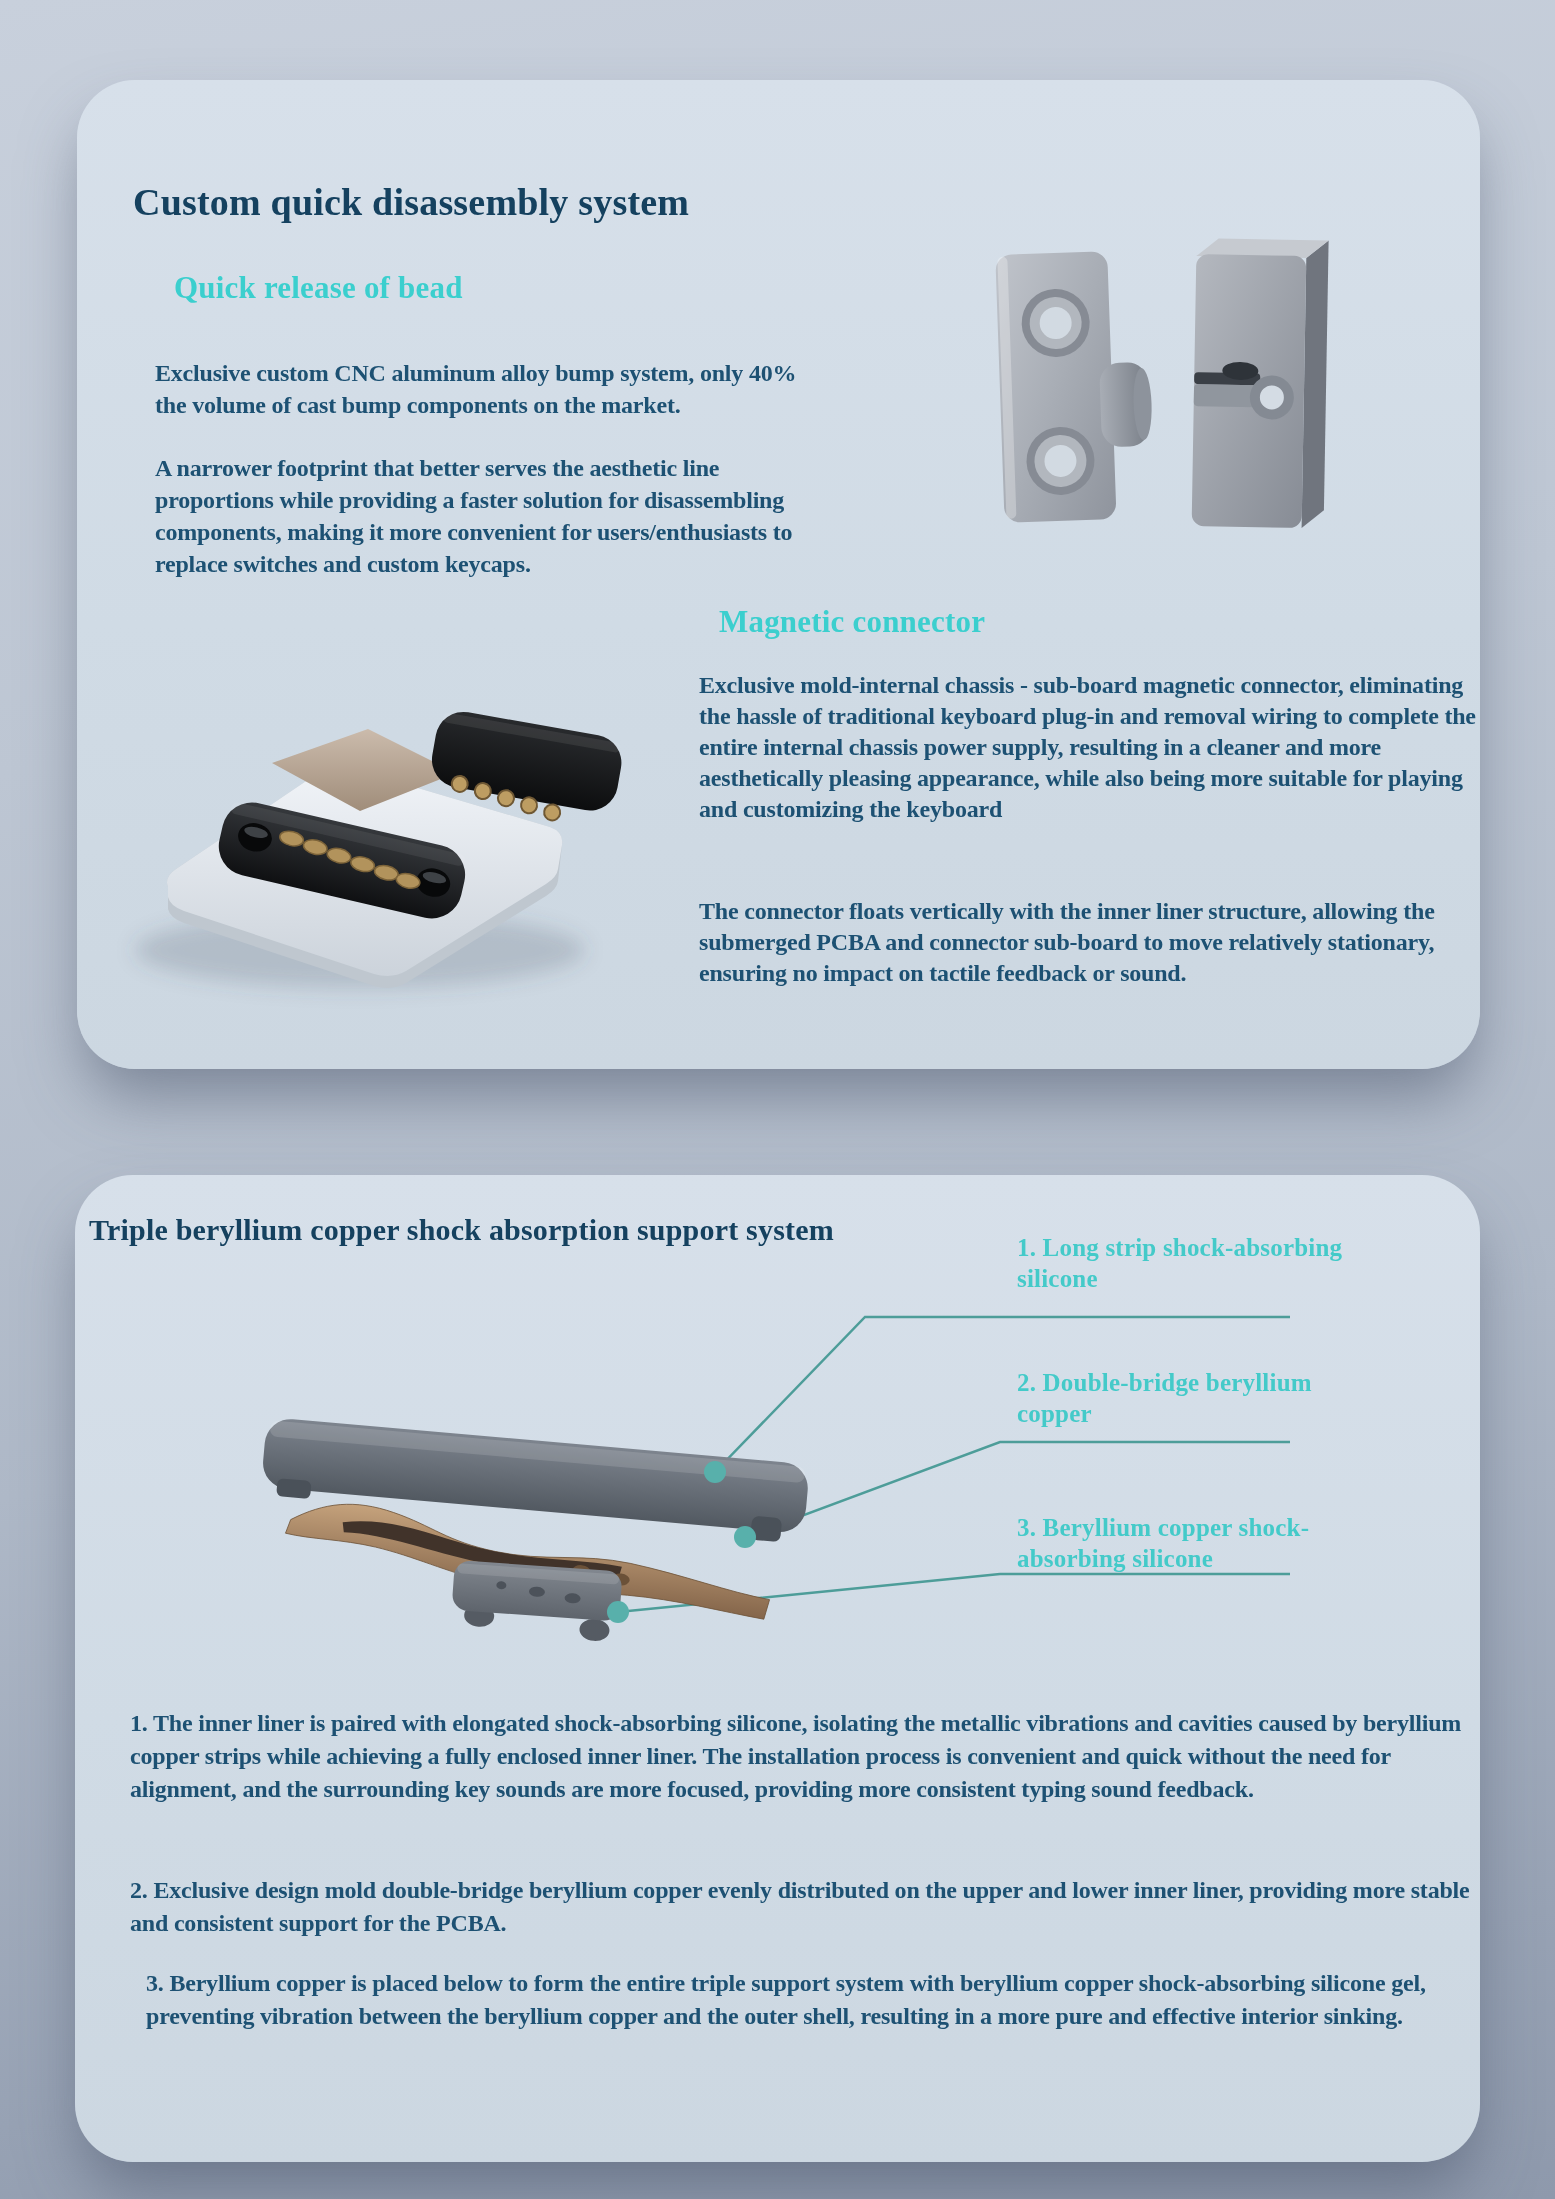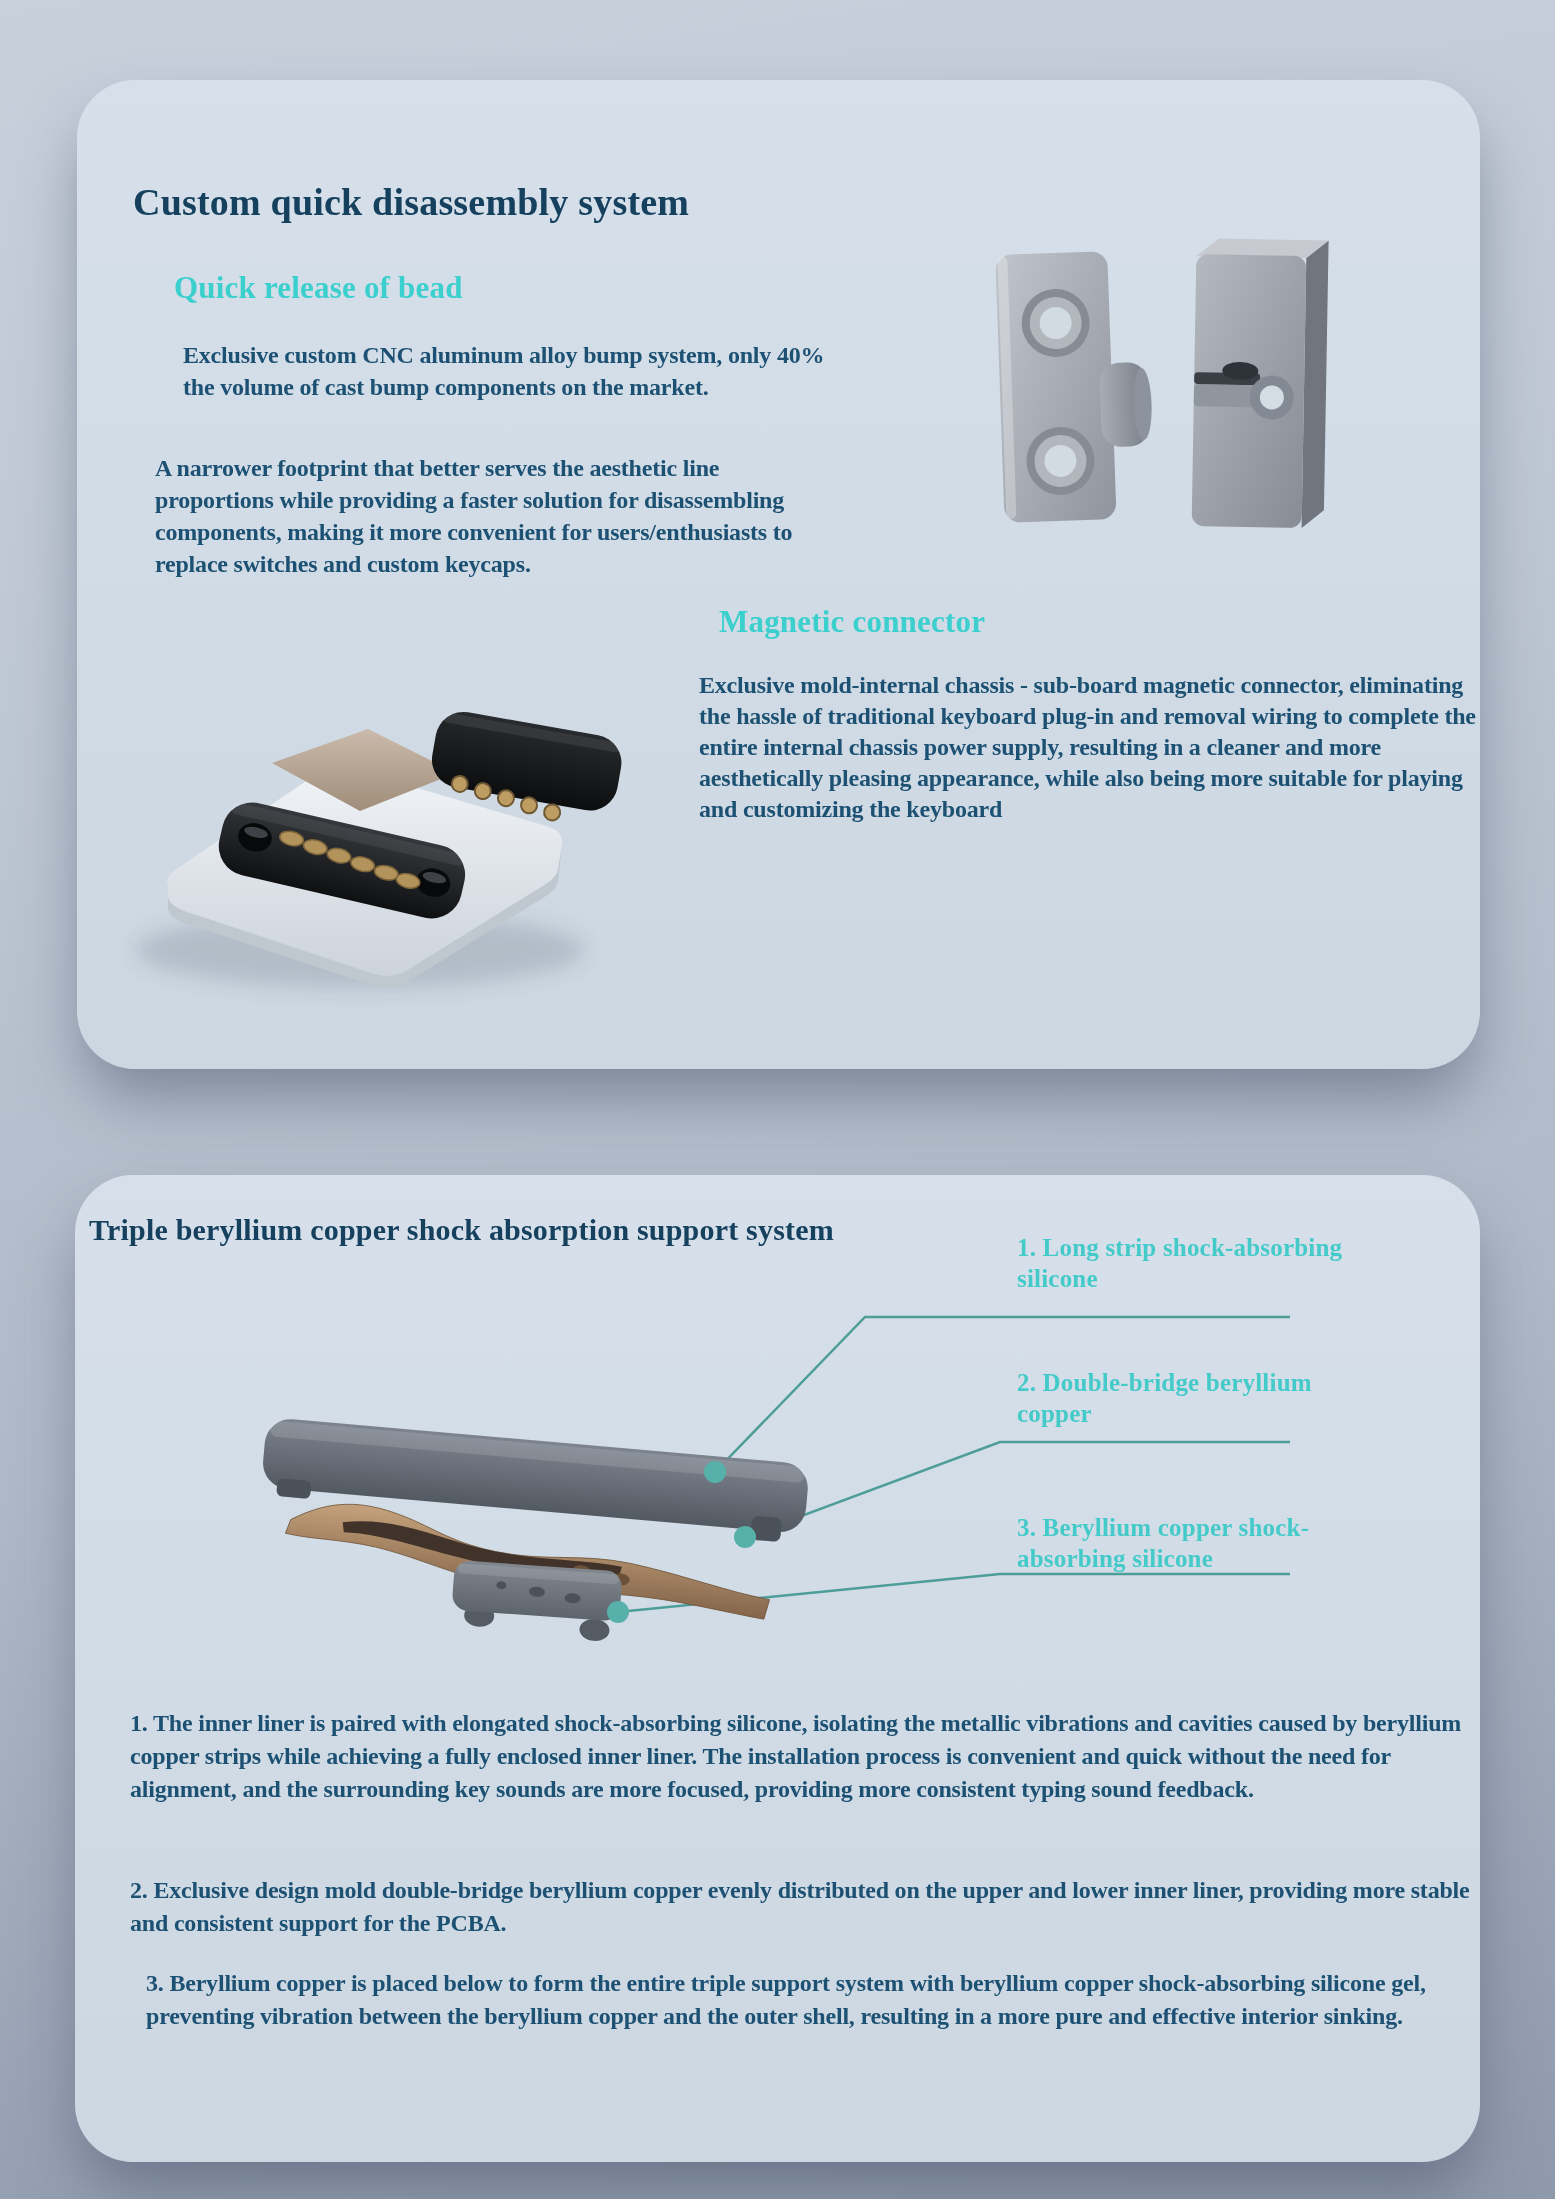--- a/index.html
+++ b/index.html
@@ -13,21 +13,21 @@
     border-radius:58px;box-shadow:0 34px 62px -8px rgba(72,84,106,.55);
   }
   .card1{left:77px;top:80px;width:1403px;height:989px;}
   .card2{left:75px;top:1143px;width:1405px;height:987px;margin-top:32px;}
   .abs{position:absolute;margin:0;}
   .c1-title{left:56px;top:100px;font-size:38px;color:#15415f;letter-spacing:.2px;}
   .teal-h{color:#3bcfce;font-size:31px;letter-spacing:.2px;}
   .qr-h{left:56px;top:190px;margin-left:41px;}
   .mag-h{left:622px;top:524px;margin-left:20px;}
   .bodytxt{font-size:24px;line-height:32px;color:#1d5173;letter-spacing:-0.2px;}
-  .qr-p1{left:78px;top:259px;width:648px;margin-left:28px;}
+  .qr-p1{left:78px;top:277px;width:648px;}
   .qr-p2{left:78px;top:372px;width:660px;}
   .mag-p1{left:622px;top:590px;width:780px;line-height:31px;}
   .mag-p2{left:622px;top:816px;width:770px;line-height:31px;}
   .c2-title{left:14px;top:38px;font-size:30px;color:#15415f;letter-spacing:.2px;}
   .diagram-label{position:absolute;width:336px;font-size:25px;line-height:31px;color:#44cac9;letter-spacing:.2px;}
   .lab1{left:942px;top:57px;}
   .lab2{left:942px;top:192px;}
   .lab3{left:942px;top:337px;}
   .c2-body{font-size:24px;line-height:33px;color:#1d5173;letter-spacing:-0.2px;}
   .b1{left:55px;top:532px;width:1340px;}
@@ -89,20 +89,21 @@
           <rect x="222" y="160" width="66" height="22" rx="4" fill="#90969e"></rect>
           <circle cx="300" cy="172" r="22" fill="#848a93"></circle>
           <circle cx="300" cy="172" r="12" fill="#d4dce4"></circle>
           <ellipse cx="268" cy="146" rx="18" ry="9" fill="#2e3339"></ellipse>
         </g>
       </svg>
     </div>
 
     <h2 class="abs teal-h mag-h">Magnetic connector</h2>
     <p class="abs bodytxt mag-p1">Exclusive mold-internal chassis - sub-board magnetic connector, eliminating the hassle of traditional keyboard plug-in and removal wiring to complete the entire internal chassis power supply, resulting in a cleaner and more aesthetically pleasing appearance, while also being more suitable for playing and customizing the keyboard</p>
+    <p class="abs bodytxt mag-p2">The connector floats vertically with the inner liner structure, allowing the submerged PCBA and connector sub-board to move relatively stationary, ensuring no impact on tactile feedback or sound.</p>
 
     <div class="img" style="left:33px;top:565px;width:520px;height:400px;">
       <svg width="520" height="400" viewBox="0 0 520 400">
         <defs>
           <linearGradient id="whiteg" x1="0" y1="0" x2="0" y2="1">
             <stop offset="0" stop-color="#f1f4f8"></stop>
               <stop offset="1" stop-color="#ccd3db"></stop>
           </linearGradient>
           <linearGradient id="tang" x1="0" y1="0" x2="0" y2="1">
             <stop offset="0" stop-color="#cbbbac"></stop>

